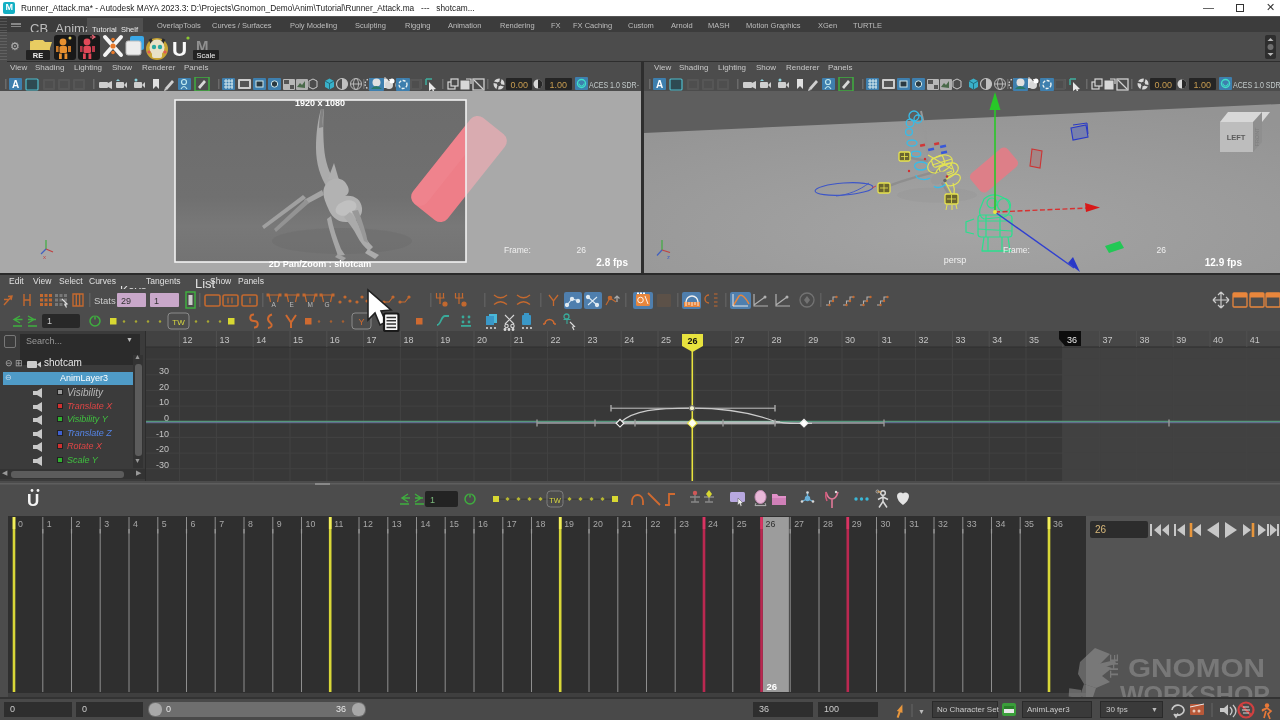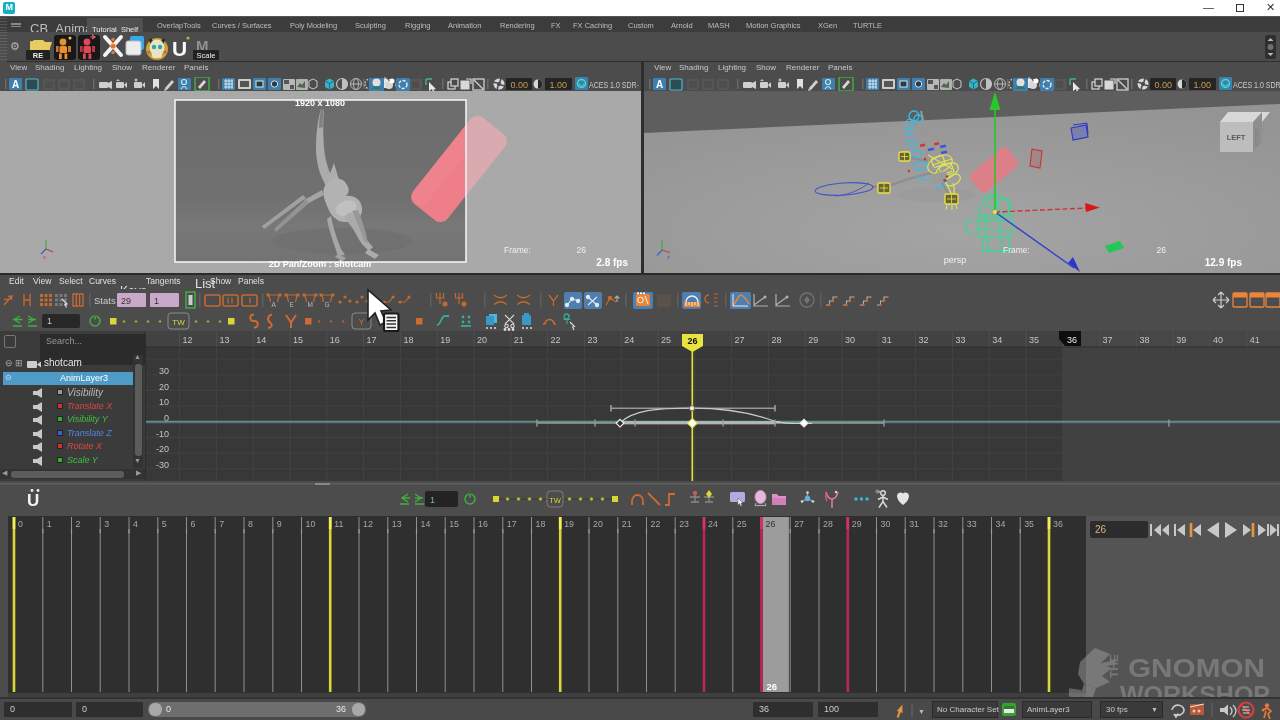--- a/index.html
+++ b/index.html
@@ -7,20 +7,21 @@
 .abs{position:absolute}
 #root{position:relative;width:1280px;height:720px}
 .tx{position:absolute;white-space:nowrap}
 </style></head><body>
 <div id="root">
 
 <div class="abs" style="left:0;top:0;width:1280px;height:16px;background:#fff;">
  <div class="abs" style="left:3px;top:2px;width:12px;height:12px;background:#14b0c4;border-radius:2px;">
    <div class="tx" style="left:2.5px;top:0px;font-size:9px;font-weight:bold;color:#fff;">M</div>
       </div>
+ <div class="tx" style="left:21px;top:3px;font-size:8.3px;color:#1a1a1a;">Runner_Attack.ma* - Autodesk MAYA 2023.3: D:\Projects\Gnomon_Demo\Anim\Tutorial\Runner_Attack.ma&nbsp;&nbsp;&nbsp;---&nbsp;&nbsp;&nbsp;shotcam...</div>
  <div class="tx" style="left:1203px;top:1px;font-size:11px;color:#333;">―</div>
  <div class="abs" style="left:1236px;top:4px;width:8px;height:8px;border:1px solid #333;"></div>
  <div class="tx" style="left:1266px;top:1px;font-size:11px;color:#333;">✕</div>
 </div>
 
 <div class="abs" style="left:0;top:16px;width:1280px;height:16px;background:#3c3c3c;border-top:1px solid #555;">
       <div class="abs" style="left:0;top:1px;width:7px;height:15px;background:repeating-linear-gradient(0deg,#3c3c3c 0,#3c3c3c 2px,#565656 2px,#565656 3px);"></div>
       <div class="abs" style="left:11px;top:6px;width:10px;height:4px;border-top:2px solid #888;border-bottom:1px solid #888;"></div>
       <div class="tx" style="left:30px;top:4px;font-size:13px;color:#bdbdbd;">CB_Animation</div>
       <div class="abs" style="left:87px;top:1px;height:15px;padding:0 5px;background:#505050;"><span style="font-size:7.5px;color:#e8e8e8;line-height:15px;">Tutorial_Shelf</span></div>
@@ -809,21 +810,21 @@
       <path d="M545,13 a4.5,4.5 0 0 1 9,0 m-9,0 h-2 m11,0 h2" stroke="#cf6a30" stroke-width="1.7" fill="none"></path>
       <g transform="translate(563,3)">
         <circle cx="3.5" cy="2.5" r="2.5" fill="none" stroke="#3aaa9a" stroke-width="1.3"></circle>
         <path d="M0.5,5.5 h7 M4,5.5 v4.5" stroke="#3aaa9a" stroke-width="1.1"></path>
         <path d="M7,8 l4.5,4.5 l-2,0.5 l1.5,3" stroke="#ddd" fill="none" stroke-width="1.1"></path>
       </g>
     </svg>
 
 <div class="abs" style="left:0;top:331px;width:146px;height:150px;background:#3b3b3b;border-right:1px solid #2d2d2d;">
  <div class="abs" style="left:4px;top:4px;width:12px;height:13px;border:1.5px solid #777;border-radius:2px;"></div>
- <div class="abs" style="left:20px;top:3px;width:120px;height:31px;background:#2b2b2b;border-radius:0;margin-left:20px;">
+ <div class="abs" style="left:20px;top:3px;width:120px;height:31px;background:#2b2b2b;border-radius:0;">
    <span class="tx" style="left:6px;top:2px;font-size:9px;color:#999;">Search...</span>
    <span class="tx" style="left:106px;top:2px;font-size:7px;color:#bbb;">▼</span>
  </div>
  <div class="tx" style="left:5px;top:27px;font-size:9px;color:#aaa;">⊖ ⊞</div>
  <svg class="abs" style="left:27px;top:29px;" width="14" height="9">
         <rect x="0" y="1" width="10" height="7" rx="1" fill="#ccc"></rect>
         <path d="M10,4.5 l4,-3 v6 z" fill="#ccc"></path>
       </svg>
  <div class="tx" style="left:44px;top:26px;font-size:10px;color:#e8e8e8;">shotcam</div>
  <div class="abs" style="left:3px;top:41px;width:130px;height:13px;background:#4f9bc7;">

